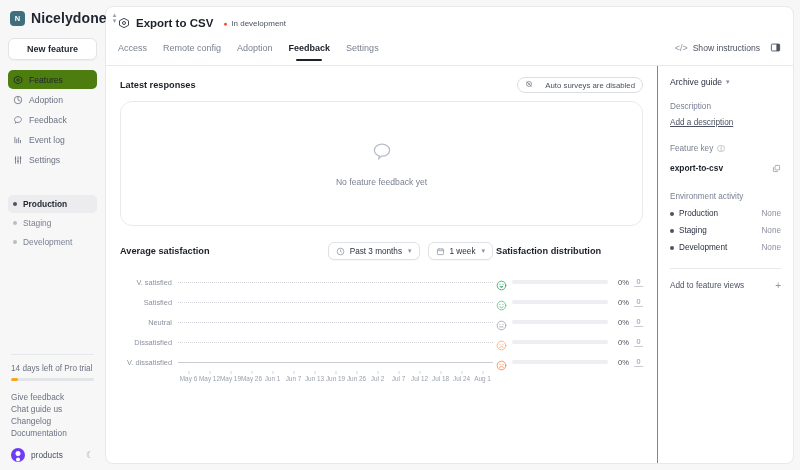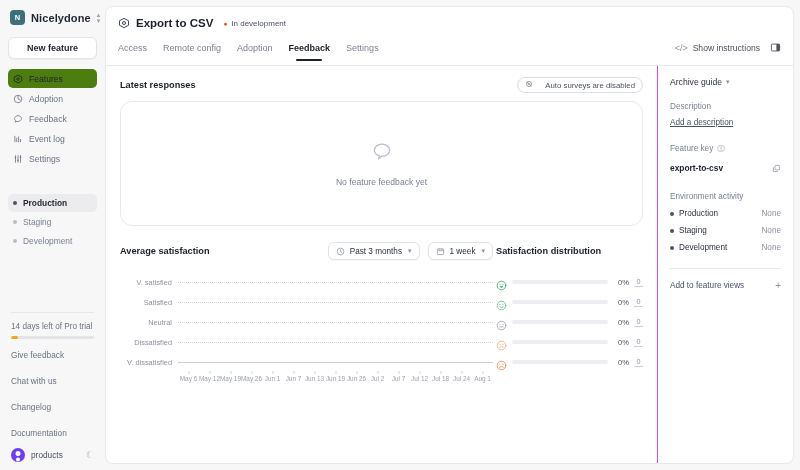--- a/index.html
+++ b/index.html
@@ -24,21 +24,21 @@
     display: flex; align-items: center; gap: 6px;
     padding: 3px 2px 3px 2px; border-radius: 5px; cursor: pointer;
   }
   .ws-avatar {
     width: 15px; height: 15px; border-radius: 4px;
     background: #3f6f7d; color: #fff;
     font-size: 7.5px; font-weight: bold;
     display: flex; align-items: center; justify-content: center;
     flex: 0 0 auto;
   }
-  .ws-name { font-size: 11px; font-weight: 700; color: #1f2430; letter-spacing: .1px; }
+  .ws-name { font-size: 14px; font-weight: 700; color: #1f2430; letter-spacing: .1px; }
   .ws-caret { margin-left: auto; color: #9aa0ad; font-size: 7px; line-height: 6px; text-align:center;}
 
   .new-feature {
     margin-top: 9px;
     height: 22px; background: #fff;
     border: 1px solid #e3e4e8; border-radius: 6px;
     font-size: 9px; font-weight: 700; color: #1f2430;
     display: flex; align-items: center; justify-content: center;
     cursor: pointer;
     box-shadow: 0 1px 1px rgba(20,20,30,.04);
@@ -63,21 +63,21 @@
   .env-item.active { background: #ececee; color: #1f2430; font-weight: 600; }
   .dot { width: 4px; height: 4px; border-radius: 50%; background: #b9bdc7; flex: 0 0 auto; }
   .env-item.active .dot { background: #4d5360; }
 
   .trial { margin-top: auto; padding: 0 3px; }
   .trial-divider { height: 1px; background: #e6e7ea; margin: 0 0 9px 0; }
   .trial-text { font-size: 8.2px; color: #6b7280; }
   .trial-bar { margin-top: 5px; height: 3px; border-radius: 2px; background: #e3e4e8; overflow: hidden; }
   .trial-fill { height: 3px; border-radius: 2px; background: #f5a623; }
 
-  .links { margin-top: 11px; display: flex; flex-direction: column; gap: 16px; padding: 0 3px; }
+  .links { margin-top: 11px; display: flex; flex-direction: column; gap: 2px; padding: 0 3px; }
   .links a { font-size: 8.3px; color: #6b7280; text-decoration: none; cursor: pointer; }
 
   .user-bar {
     margin-top: 10px; margin-bottom: 8px;
     display: flex; align-items: center; gap: 6px; padding: 0 3px;
   }
   .user-avatar {
     width: 14px; height: 14px; border-radius: 50%;
     background: #6d3df5; flex: 0 0 auto; position: relative; overflow: hidden;
   }
@@ -276,21 +276,21 @@
     <div class="trial">
       <div class="trial-divider"></div>
       <div class="trial-text">14 days left of Pro trial</div>
       <div class="trial-bar">
         <div class="trial-fill" id="trial-fill" style="width: 8%; background: rgb(245, 166, 35);"></div>
       </div>
     </div>
 
     <div class="links">
       <a>Give feedback</a>
-      <a>Chat with us</a>
+      <a>Chat guide us</a>
       <a>Changelog</a>
       <a>Documentation</a>
     </div>
 
     <div class="user-bar">
       <span class="user-avatar"></span>
       <span class="user-name">products</span>
       <span class="moon">☾</span>
     </div>
   </aside>

